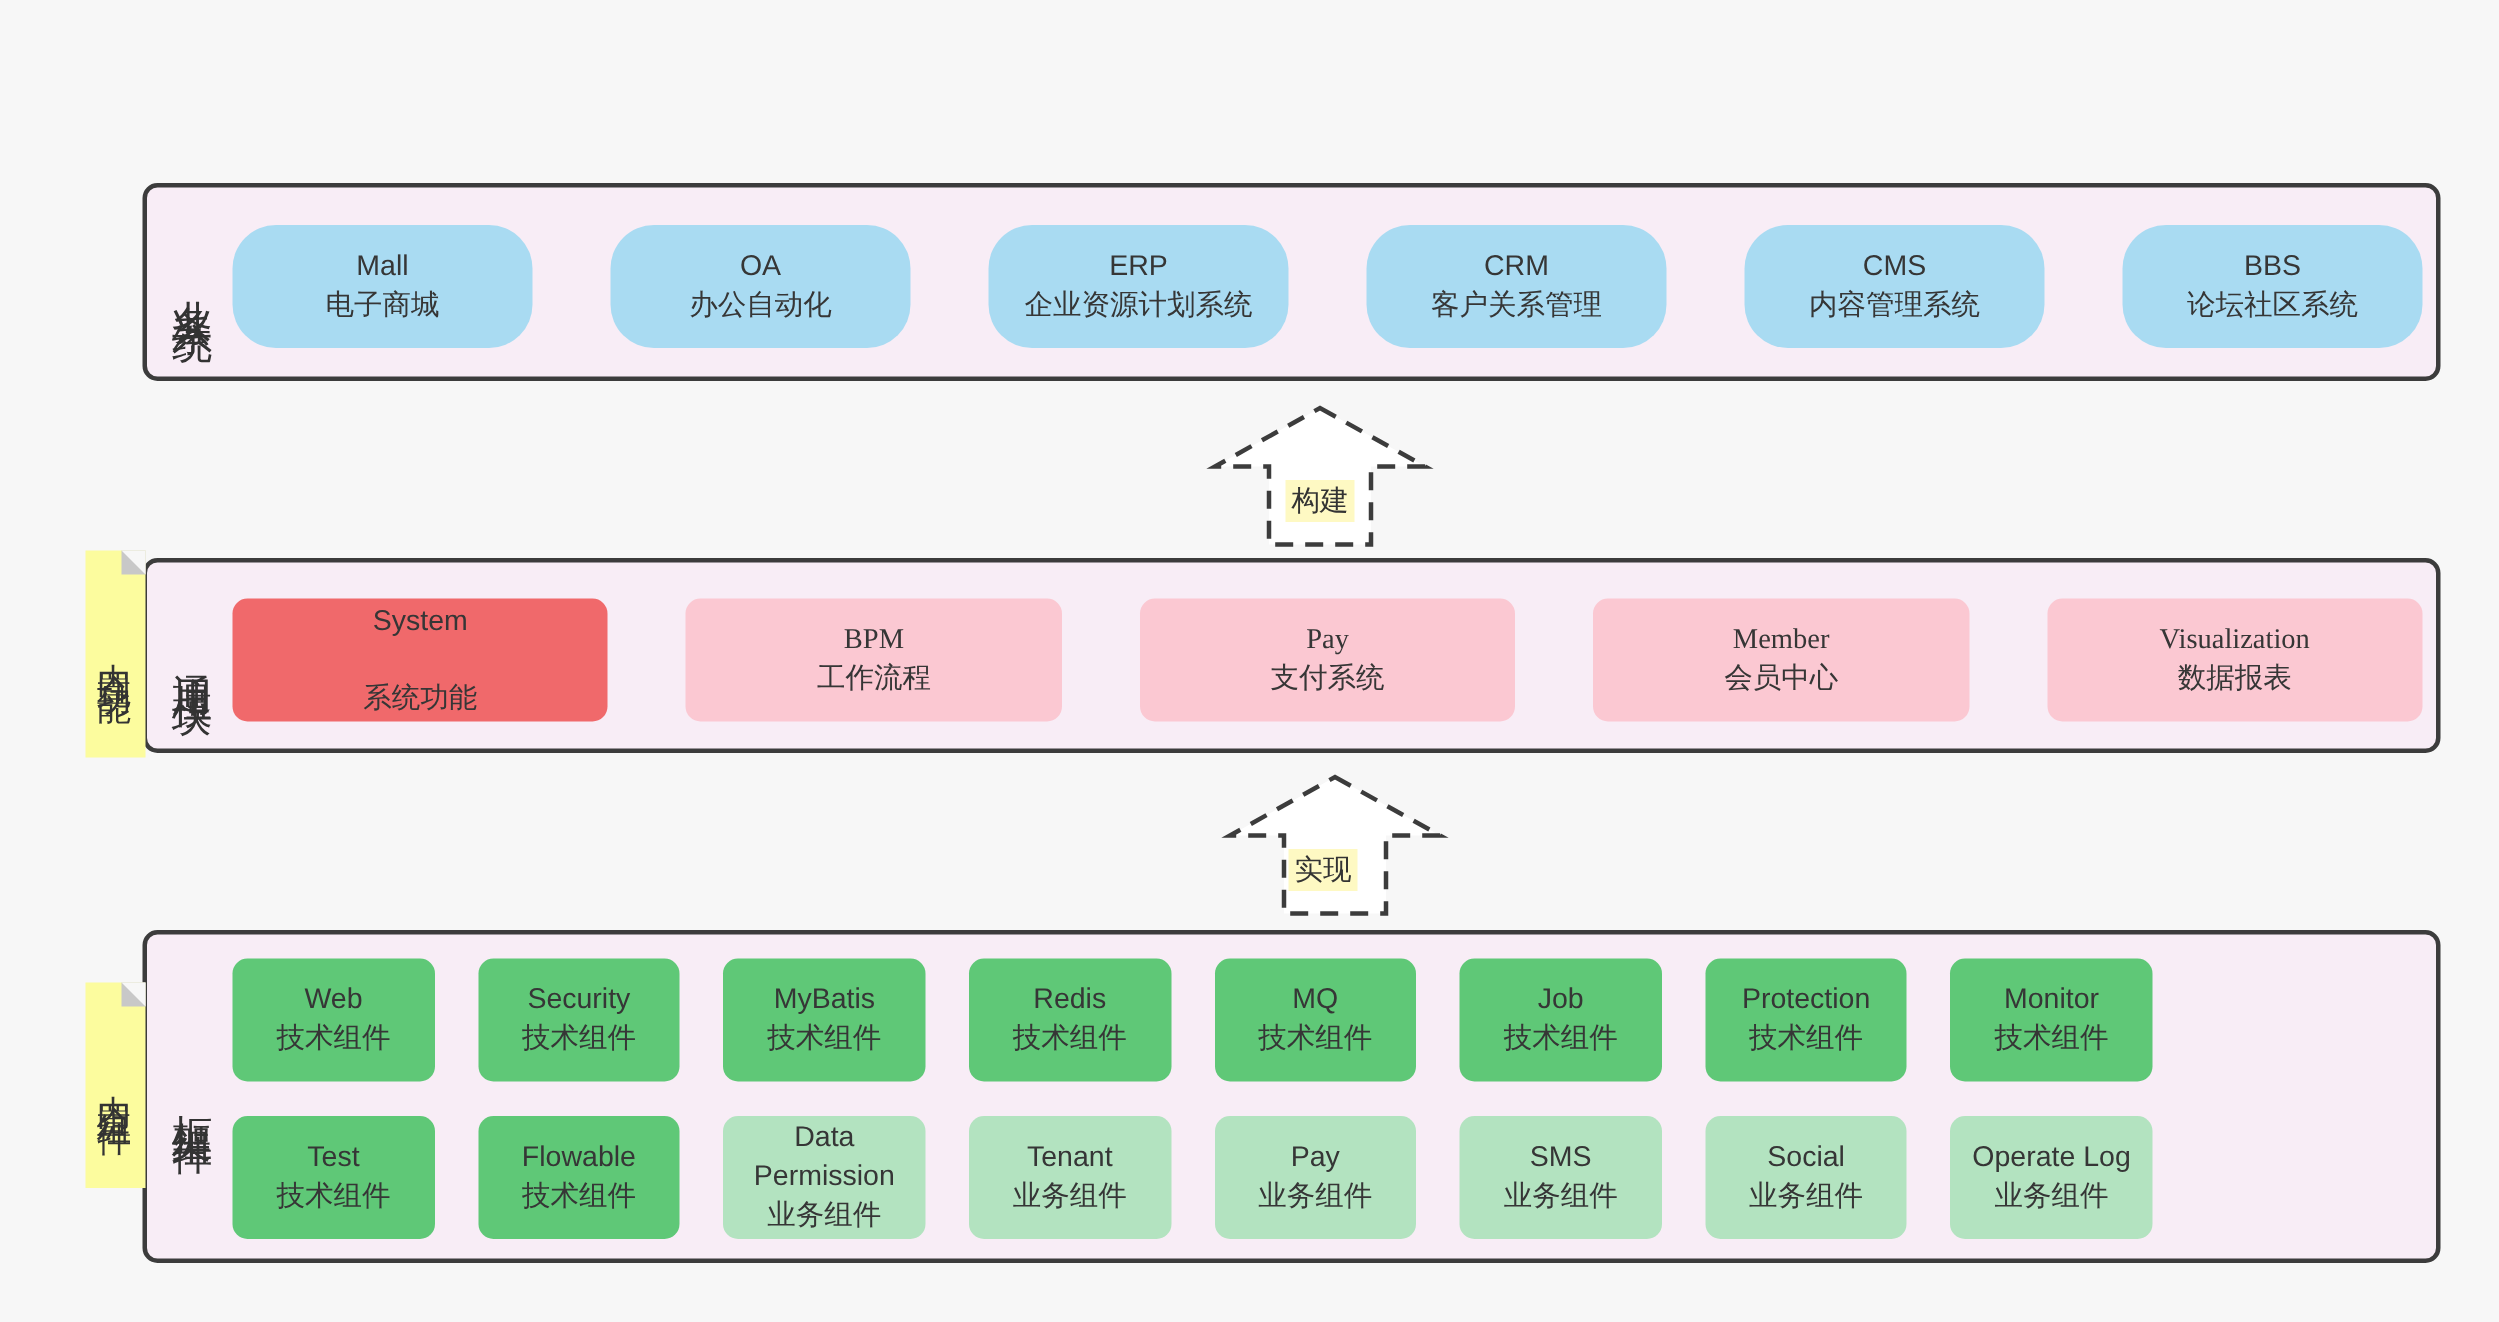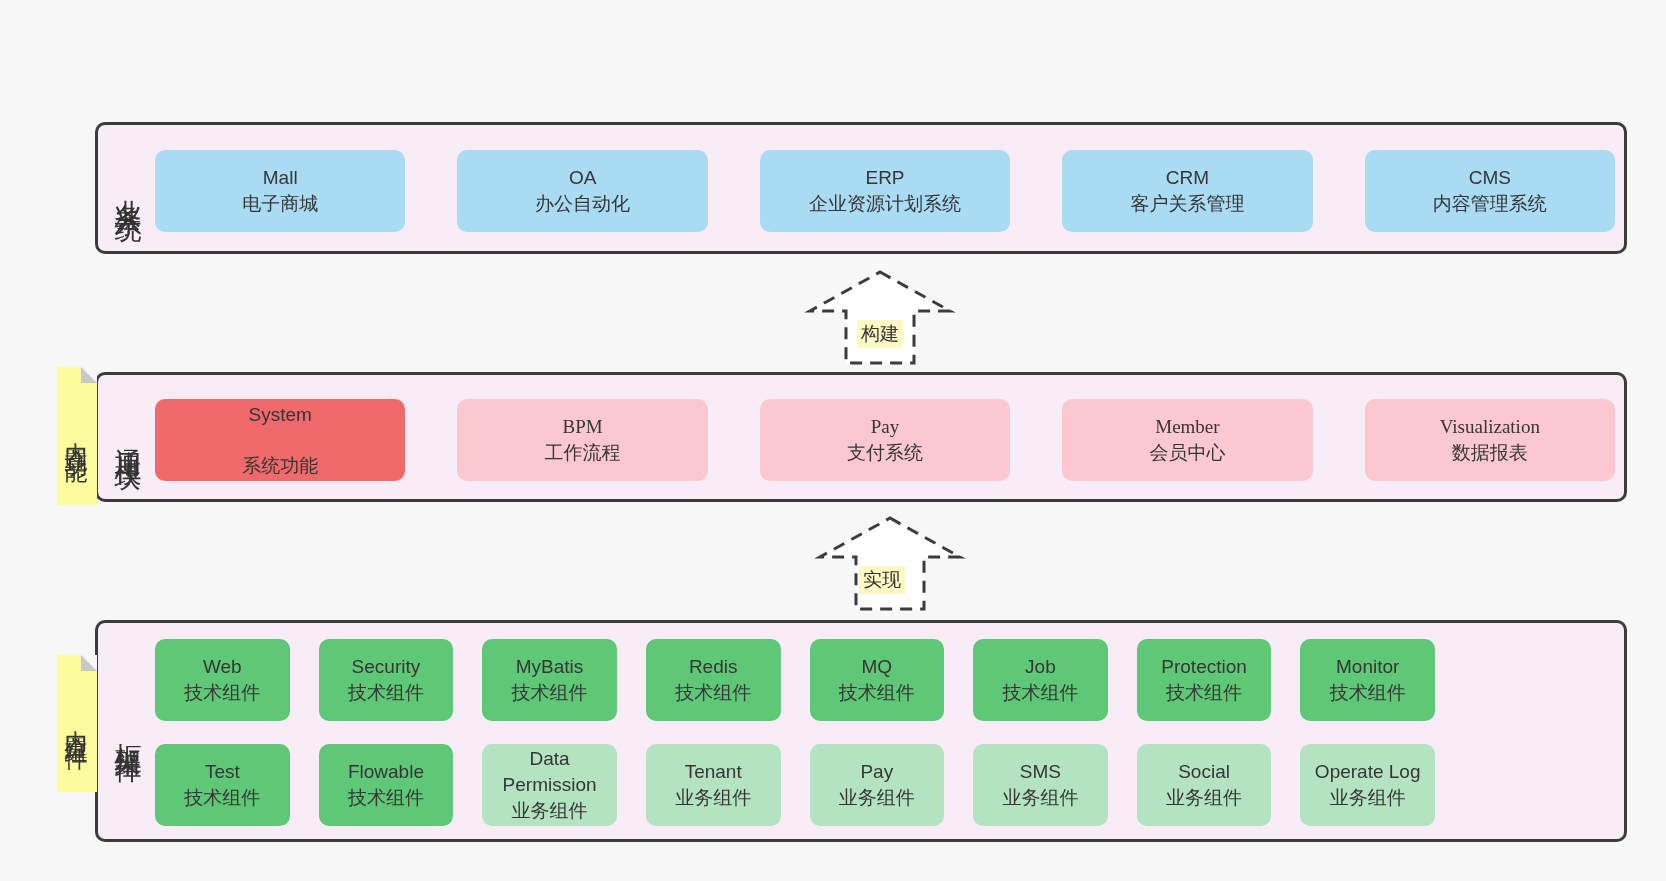--- a/index.html
+++ b/index.html
@@ -29,21 +29,21 @@
   .layer-1 .row-top{top:25px;}
   .layer-2 .row-top{top:24px;}
   .row-8{left:57px;width:1280px;gap:29px;}
   .row-8.r1{top:16px;}
   .row-8.r2{top:121px;}
   .box{
     flex:1;border-radius:10px;display:flex;flex-direction:column;
     align-items:center;justify-content:center;text-align:center;
     font-size:19px;line-height:26px;color:#363636;padding:2px 6px;box-sizing:border-box;
   }
-  .c-blue{background:var(--blue,#a9dbf2);}
+  .c-blue{background:var(--blue,#a9dbf2);border-radius:29px;}
   .c-red{background:var(--red,#f0696b);gap:25px;}
   .c-pink{background:var(--pink,#fbc8d2);font-family:Liberation Serif, serif;}
   .c-green{background:var(--green,#5fc877);}
   .c-lightGreen{background:var(--lightGreen,#b3e3c0);}
   .sticky{
     position:absolute;left:57px;width:40px;z-index:3;
     background:var(--sticky,#fcfc9e);
     display:flex;align-items:center;justify-content:center;
     writing-mode:vertical-rl;text-orientation:upright;
     font-size:23px;letter-spacing:6px;color:#333;
@@ -87,20 +87,24 @@
           <div>企业资源计划系统</div>
         </div>
         <div class="box c-blue">
           <div>CRM</div>
           <div>客户关系管理</div>
         </div>
         <div class="box c-blue">
           <div>CMS</div>
           <div>内容管理系统</div>
         </div>
+        <div class="box c-blue">
+          <div>BBS</div>
+          <div>论坛社区系统</div>
+        </div>
       </div>
   </div>
 
   <div class="arrow arrow-1">
     <svg viewBox="0 0 160 100" aria-hidden="true">
       <polygon points="80,4 150,43 114,43 114,95 46,95 46,43 10,43" fill="#ffffff" stroke="#3c3c3c" stroke-width="3" stroke-dasharray="12 8" stroke-linejoin="miter"></polygon>
     </svg>
   </div>
   <div class="arrow-label arrow-label-1">构建</div>
 

